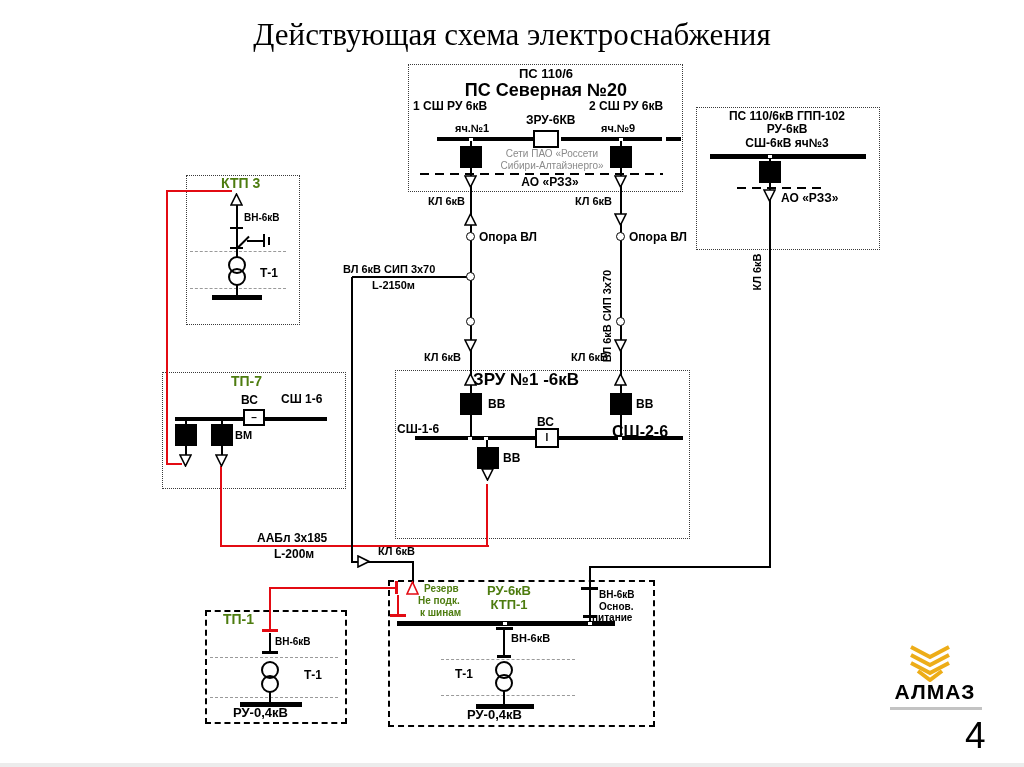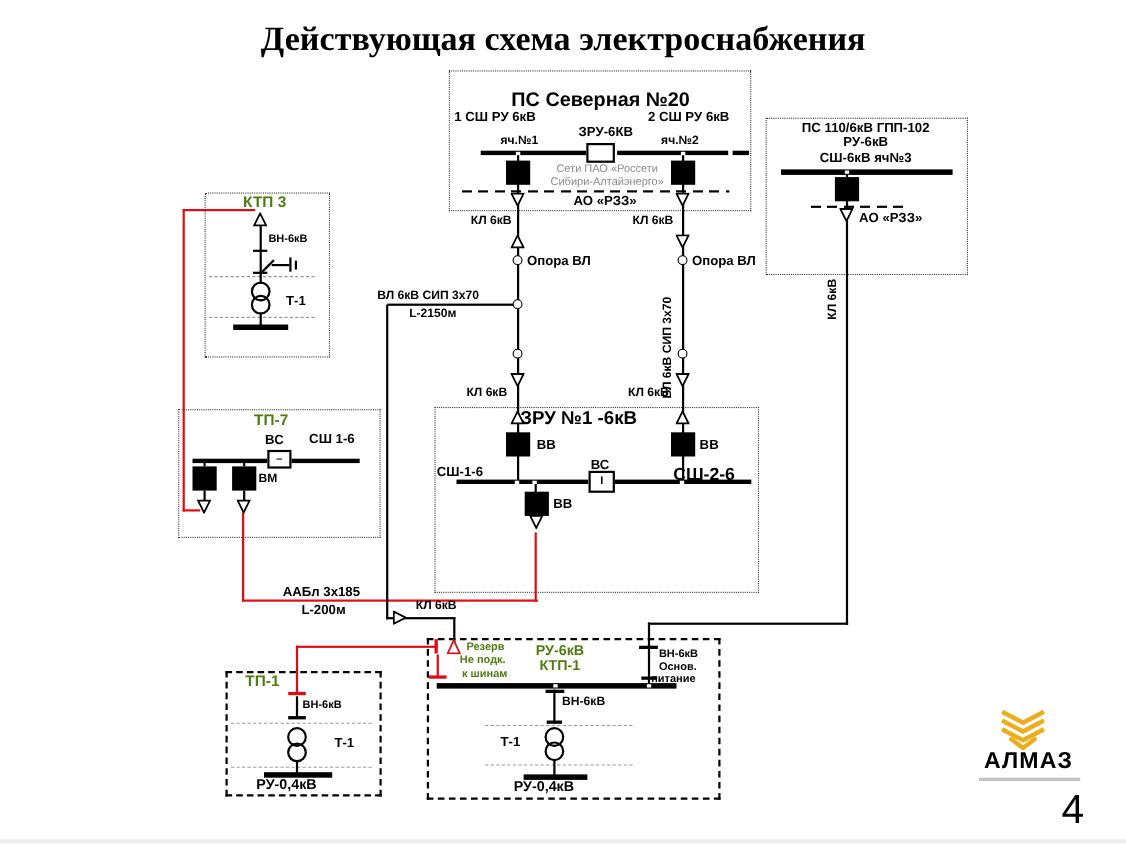--- a/index.html
+++ b/index.html
@@ -24,21 +24,21 @@
   .tc{position:absolute;width:18px;height:18px;border:2px solid #000;border-radius:50%;box-sizing:border-box;background:transparent}
   .jd{position:absolute;width:4px;height:3px;background:#fff}
   svg.tri{position:absolute}
   .rot{transform:rotate(-90deg)}
 </style>
 </head>
 <body>
 
 <div id="stage">
 
-  <div class="t c" style="left:0;top:18px;width:1024px;font-family:'Liberation Serif',serif;font-weight:700;font-size:31px">Действующая схема электроснабжения</div>
+  <div class="t c" style="left:0;top:18px;width:1024px;font-family:'Liberation Serif',serif;font-weight:400;font-size:31px">Действующая схема электроснабжения</div>
 
   <div class="dotb" style="left:408px;top:64px;width:273px;height:126px"></div>
   <div class="dotb" style="left:696px;top:107px;width:182px;height:141px"></div>
   <div class="dotb" style="left:186px;top:175px;width:112px;height:148px"></div>
   <div class="dotb" style="left:162px;top:372px;width:182px;height:115px"></div>
   <div class="dotb" style="left:395px;top:370px;width:293px;height:167px"></div>
   <div class="dashb" style="left:388px;top:580px;width:263px;height:143px"></div>
   <div class="dashb" style="left:205px;top:610px;width:138px;height:110px"></div>
 
   <div class="gd" style="left:190px;top:251px;width:96px"></div>
@@ -66,26 +66,27 @@
   <div class="h" style="left:352px;top:276px;width:119px"></div>
   <div class="v" style="left:351px;top:277px;height:286px"></div>
   <div class="h" style="left:351px;top:561px;width:63px"></div>
   <div class="v" style="left:412px;top:561px;height:23px"></div>
   <div class="v" style="left:769px;top:158px;height:410px"></div>
   <div class="h" style="left:589px;top:566px;width:182px"></div>
   <div class="v" style="left:589px;top:566px;height:57px"></div>
   <div class="tb" style="left:581px;top:587px;width:17px;height:3px"></div>
   <div class="tb" style="left:583px;top:615px;width:14px;height:3px"></div>
 
+  <div class="t c" style="left:408px;top:67px;width:276px;font-size:13px">ПС 110/6</div>
   <div class="t c" style="left:408px;top:81px;width:276px;font-size:18px">ПС Северная №20</div>
   <div class="t" style="left:413px;top:100px;font-size:12px">1 СШ РУ 6кВ</div>
   <div class="t" style="left:589px;top:100px;font-size:12px">2 СШ РУ 6кВ</div>
   <div class="t" style="left:526px;top:114px;font-size:12px">ЗРУ-6КВ</div>
   <div class="t" style="left:455px;top:122px">яч.№1</div>
-  <div class="t" style="left:601px;top:122px">яч.№2</div>
+  <div class="t" style="left:601px;top:122px">яч.№9</div>
   <div class="bus" style="left:437px;top:137px;width:96px"></div>
   <div class="tie" style="left:533px;top:130px;width:26px;height:18px"></div>
   <div class="bus" style="left:561px;top:137px;width:101px"></div>
   <div class="bus" style="left:666px;top:137px;width:15px"></div>
   <div class="jd" style="left:469px;top:138px"></div>
   <div class="jd" style="left:619px;top:138px"></div>
   <div class="sq" style="left:460px;top:146px"></div>
   <div class="sq" style="left:610px;top:146px"></div>
   <div class="t c gray" style="left:492px;top:148px;width:120px;font-size:10px">Сети ПАО «Россети</div>
   <div class="t c gray" style="left:492px;top:160px;width:120px;font-size:10px">Сибири-Алтайэнерго»</div>

